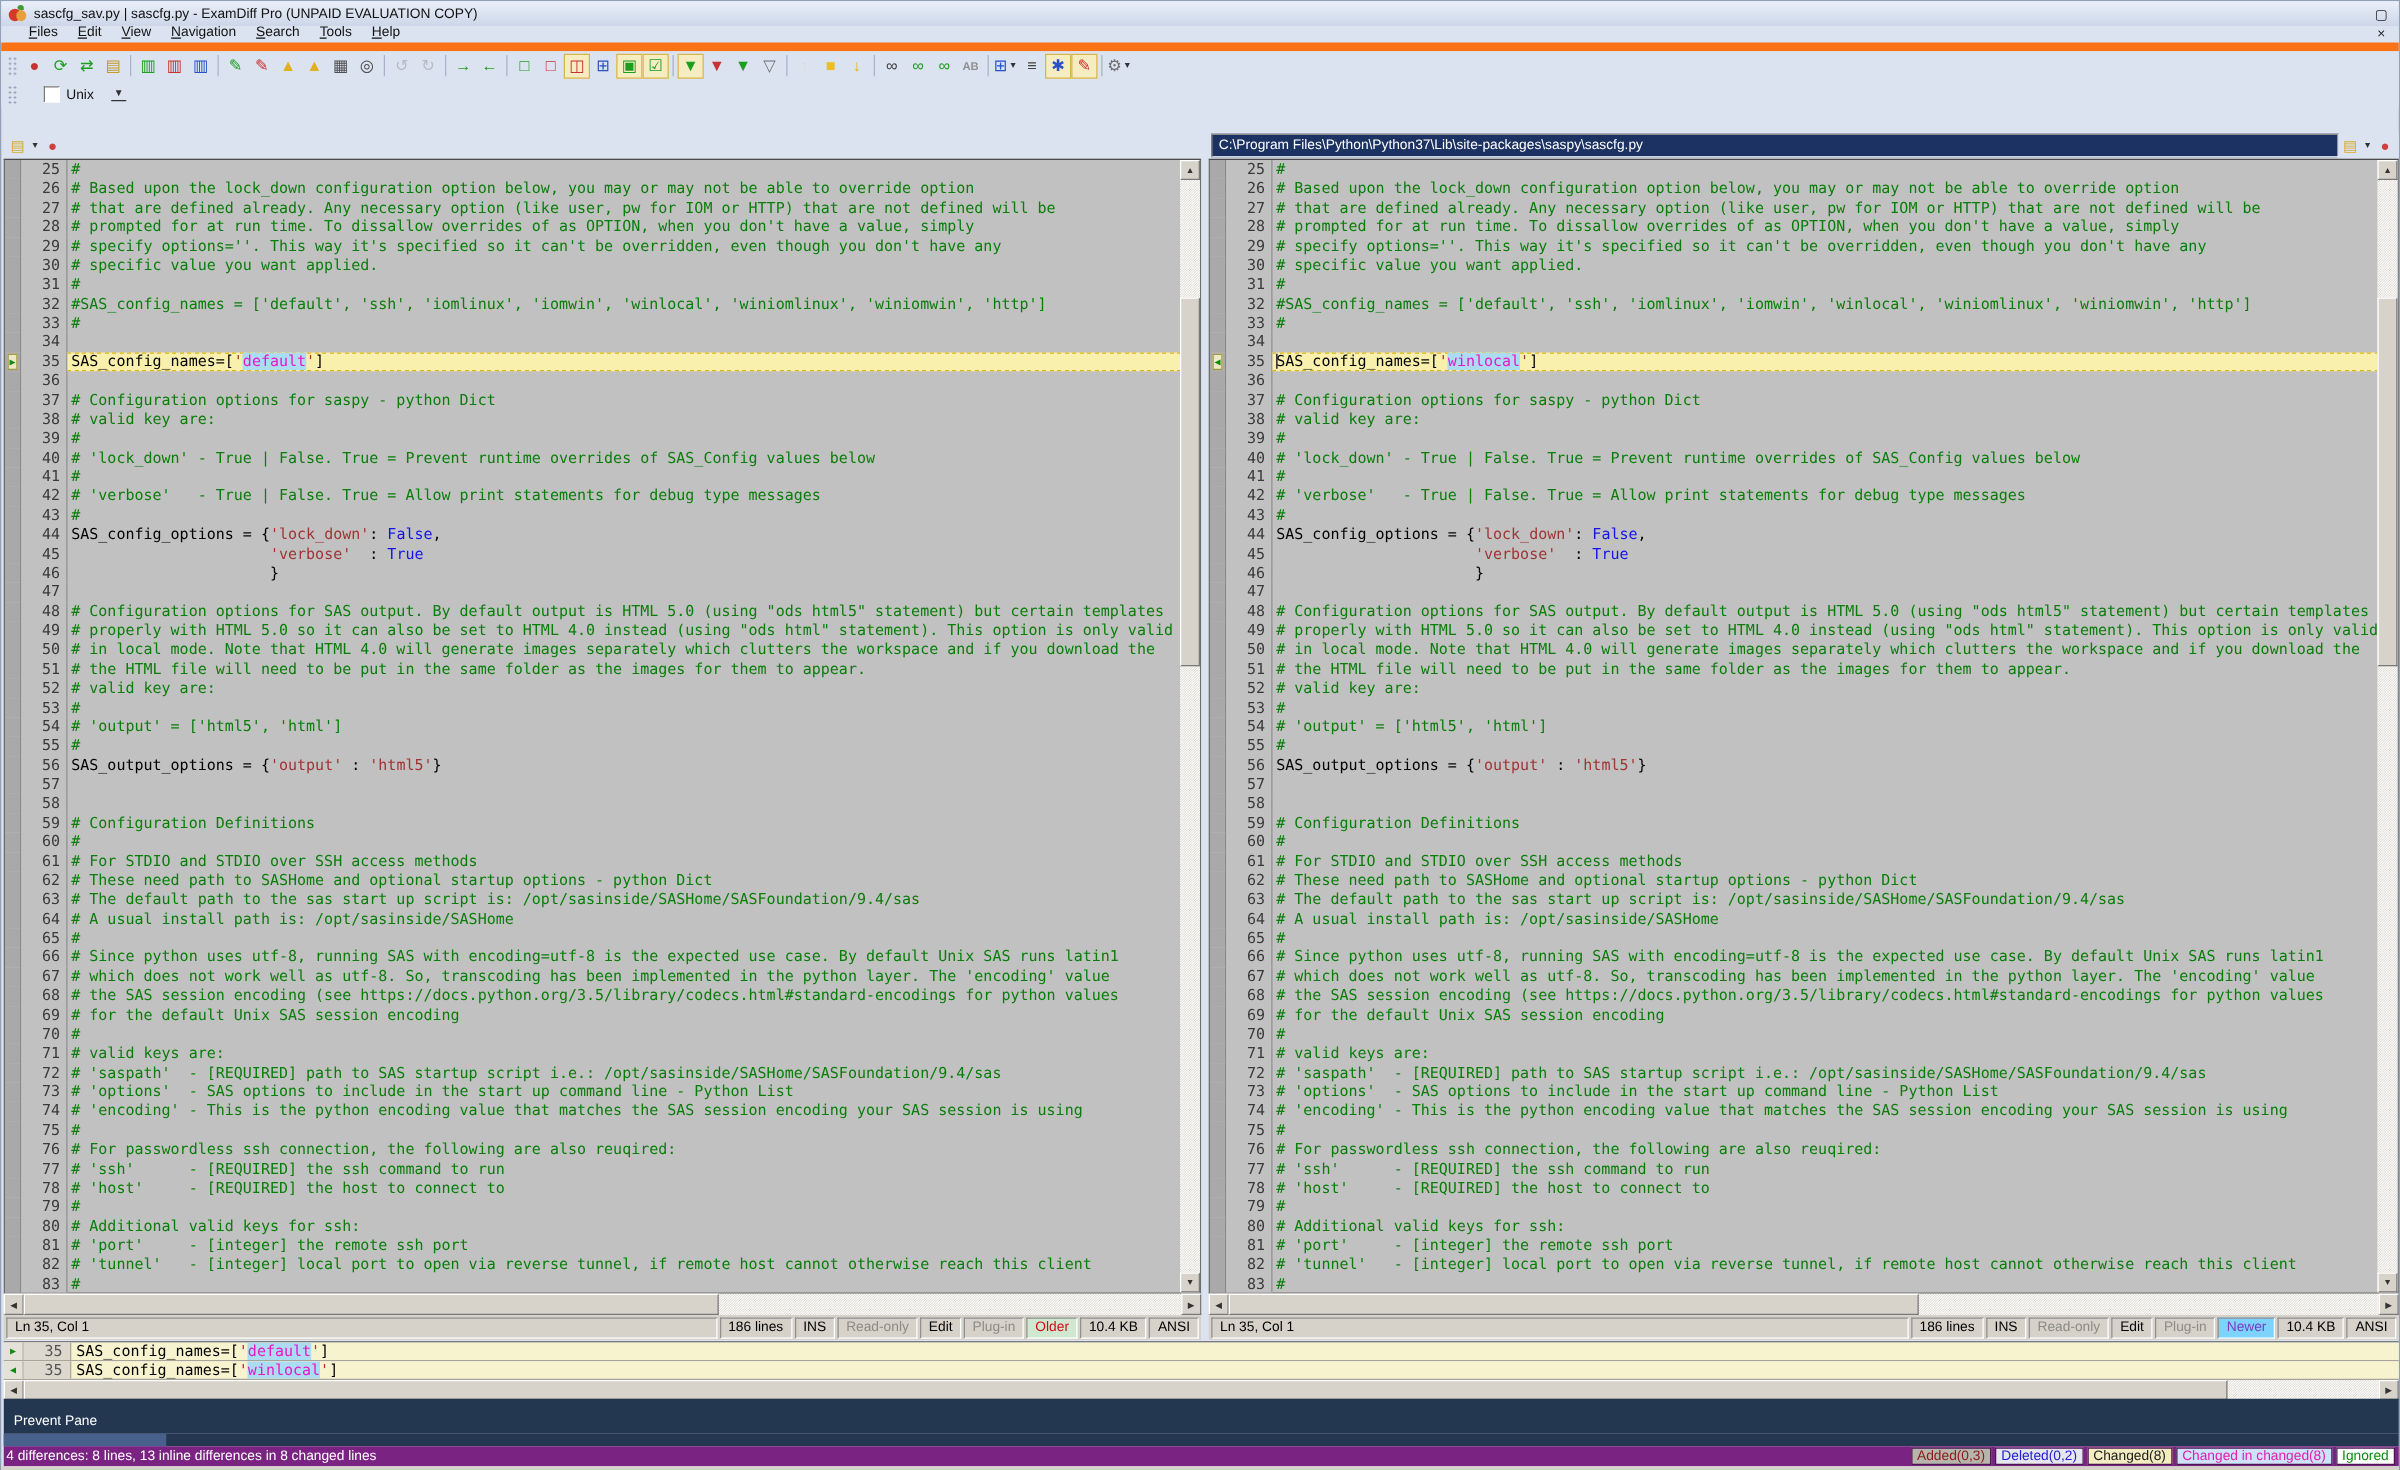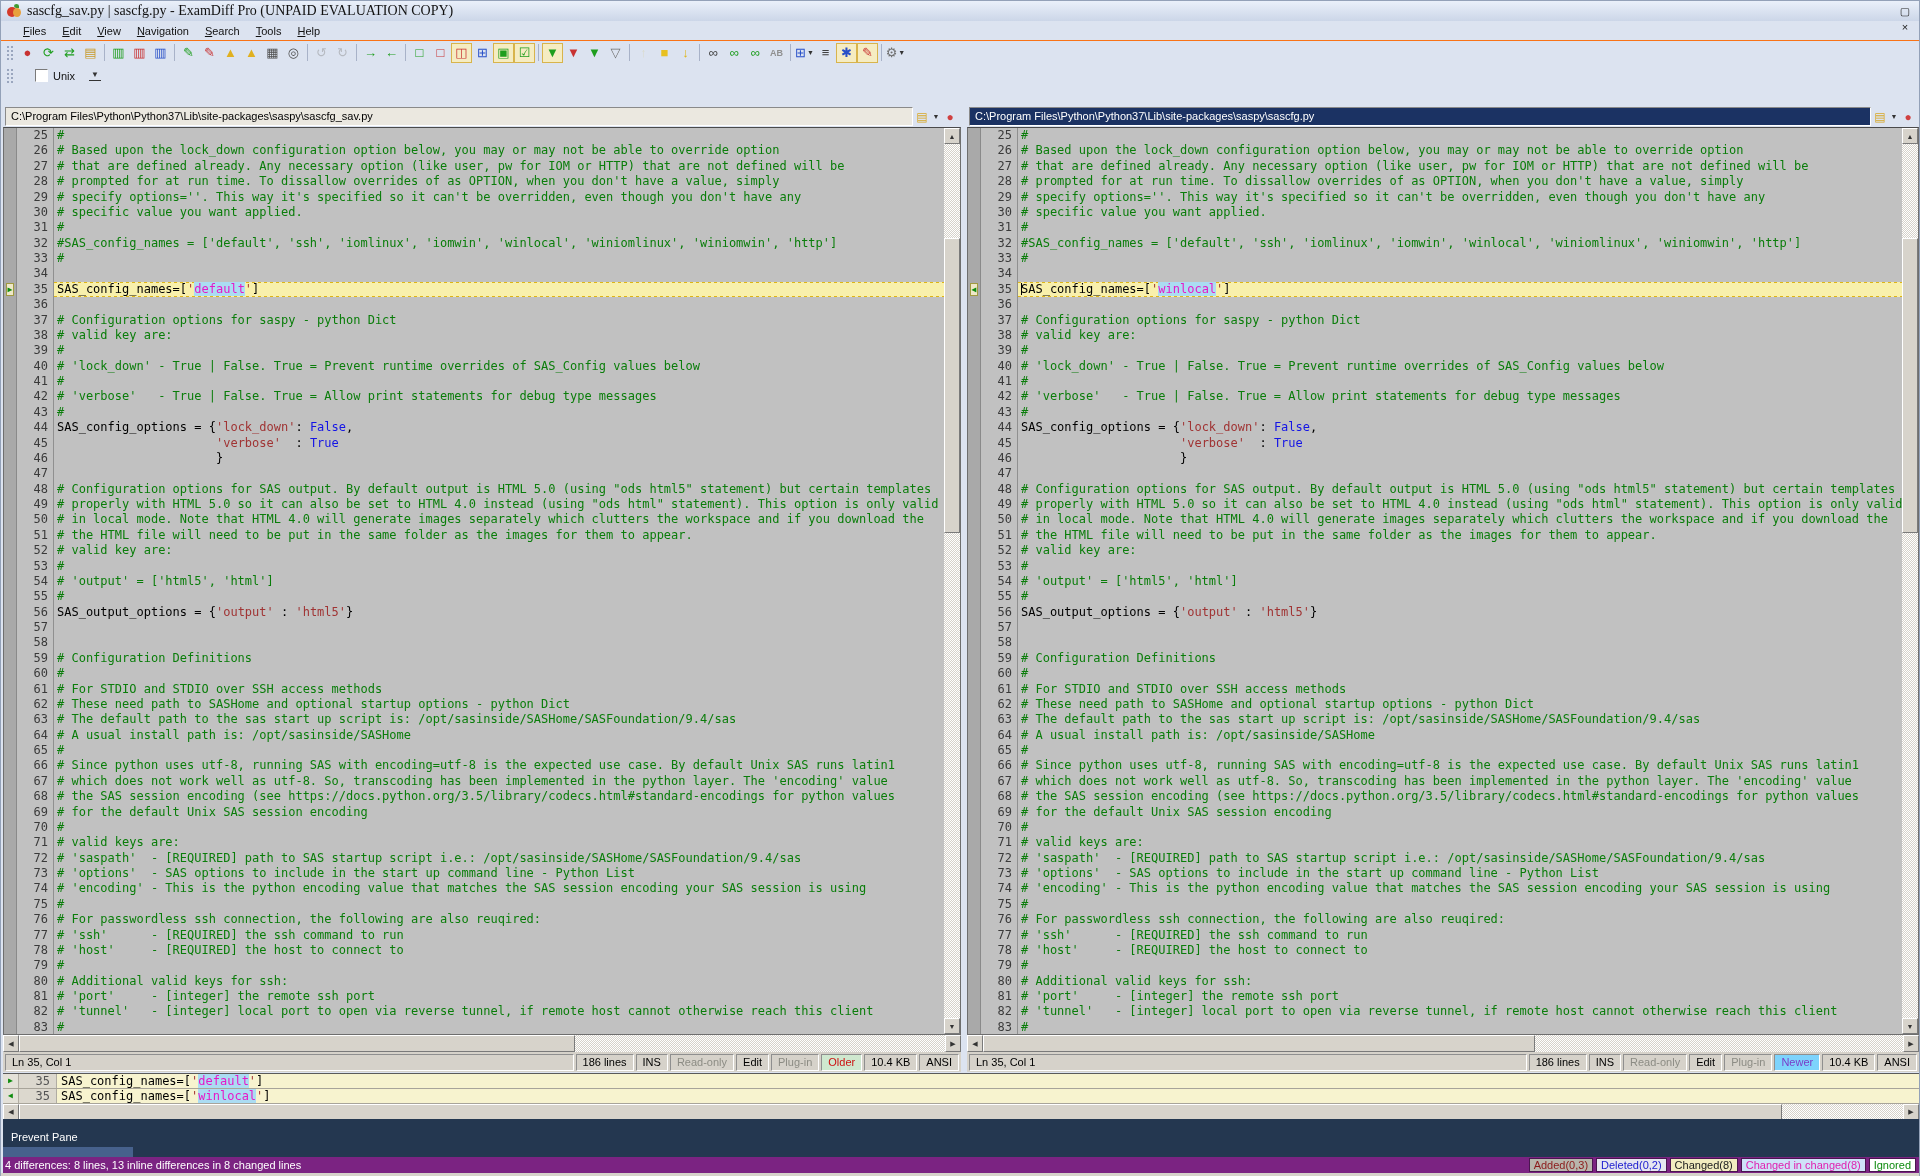--- a/index.html
+++ b/index.html
@@ -6,25 +6,25 @@
   html,body { width:1920px; height:1176px; overflow:hidden; }
   body { font-family:"Liberation Sans", sans-serif; font-size:11px; background:#dce3f0; color:#1a1a1a; }
   #window { position:relative; width:1920px; height:1176px; background:#dce3f0; border:1px solid #93a1b8; }
 
   
   #titlebar { height:20px; display:flex; align-items:center; padding:0 4px; background:linear-gradient(#eaf0fa,#ccd6e8); }
   #app-icon { width:14px; height:14px; margin:0 6px 0 2px; position:relative; }
   #app-icon .a1 { position:absolute; left:0; top:3px; width:10px; height:10px; border-radius:50%; background:#d43a2a; }
   #app-icon .a2 { position:absolute; left:6px; top:4px; width:8px; height:9px; border-radius:50%; background:#e8a03c; }
   #app-icon .a3 { position:absolute; left:7px; top:0; width:5px; height:4px; border-radius:50% 50% 0 50%; background:#3f9a30; }
-  #title-text { flex:1; font-size:14px; color:#111;font-family:Liberation Serif, serif; }
+  #title-text { flex:1; font-size:11px; color:#111; }
   .wbtn { width:20px; height:16px; margin-left:2px; display:flex; align-items:center; justify-content:center; font-size:11px; color:#222; background:transparent; border:1px solid transparent; }
 
   
-  #menubar { height:20px; display:flex; align-items:center; background:#dce3f0; border-bottom:1px solid #f97316; padding-left:14px; }
+  #menubar { height:20px; display:flex; align-items:flex-end; background:#dce3f0; border-bottom:7px solid #f97316; padding-left:14px; }
   .menu-item { padding:2px 8px; color:#111; }
   .menu-item u { text-decoration:underline; }
 
   
   #toolbar { height:23px; display:flex; align-items:center; background:#dce3f0; padding-left:2px; }
   .grip { width:8px; height:16px; margin:0 3px; background-image:radial-gradient(#9aa6be 1px, transparent 1px); background-size:4px 4px; }
   .tbtn { width:21px; height:20px; display:flex; align-items:center; justify-content:center; font-size:13px; border:1px solid transparent; background:transparent; position:relative; }
   .tbtn.toggled { background:#f5ecc2; border-color:#d8b44c; }
   .tbtn.disabled { opacity:.45; }
   .tbtn .dd { font-size:7px; color:#333; margin-left:1px; }
@@ -271,21 +271,20 @@
     <span id="skip-wrap">
       <span id="skip-checkbox"></span>
       <span id="skip-label">Unix</span>
     </span>
     <span id="diffbar-chevron">▼</span>
   </div>
 
   <div id="panes">
     <div class="pane" id="pane-left">
         <div class="pane-header">
-          <div class="path-box older">C:\Program Files\Python\Python37\Lib\site-packages\saspy\sascfg_sav.py</div>
           <span class="hicon" style="color: rgb(216, 168, 40);">▤</span>
           <span class="hicon small">▼</span>
           <span class="hicon" style="color: rgb(208, 64, 64);">●</span>
         </div>
         <div class="pane-code">
           <div class="code-lines">
             <div class="cl"><span class="m"></span><span class="n">25</span><span class="t"><span class="sg-c">#</span></span></div>
             <div class="cl"><span class="m"></span><span class="n">26</span><span class="t"><span class="sg-c"># Based upon the lock_down configuration option below, you may or may not be able to override option</span></span></div>
             <div class="cl"><span class="m"></span><span class="n">27</span><span class="t"><span class="sg-c"># that are defined already. Any necessary option (like user, pw for IOM or HTTP) that are not defined will be</span></span></div>
             <div class="cl"><span class="m"></span><span class="n">28</span><span class="t"><span class="sg-c"># prompted for at run time. To dissallow overrides of as OPTION, when you don't have a value, simply</span></span></div>

